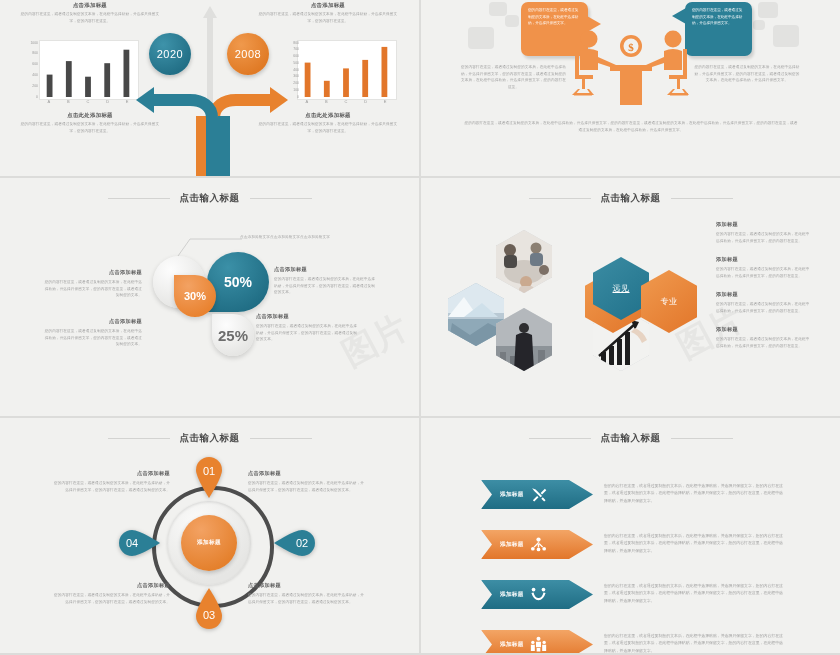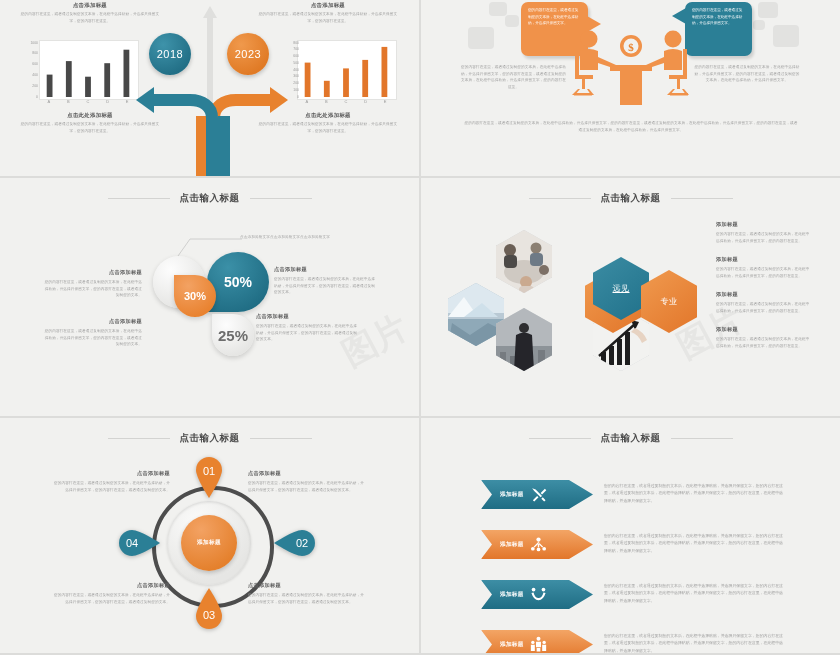--- a/index.html
+++ b/index.html
@@ -231,24 +231,24 @@
     </svg>
 
     <svg style="position:absolute;left:132px;top:76px;" width="160" height="100" viewBox="0 0 160 100">
       <path d="M70 40 C70 100 70 100 70 100 L70 100 L82 100 C82 100 82 58 82 42 C82 30 92 24 104 24 L140 24" fill="none" stroke="#e8822e" stroke-width="12" stroke-linecap="butt"></path>
       <path d="M92 40 C92 100 92 100 92 100 L80 100 C80 100 80 58 80 42 C80 30 70 24 58 24 L22 24" fill="none" stroke="#2b7f96" stroke-width="12" stroke-linecap="butt"></path>
       <path d="M22 11 L22 37 L4 24 Z" fill="#2b7f96"></path>
       <path d="M138 11 L138 37 L156 24 Z" fill="#e8822e"></path>
     </svg>
 
     <div class="circ teal" style="left:149px;top:33px;width:42px;height:42px;">
-      <span>2018</span>
+      <span>2020</span>
     </div>
     <div class="circ orng" style="left:227px;top:33px;width:42px;height:42px;">
-      <span>2023</span>
+      <span>2008</span>
     </div>
 
     <div class="cap" style="left:20px;top:2px;width:140px;">
       <div class="h">点击添加标题</div>
       <div class="micro" style="margin-top:2px;">您的内容打在这里，或者通过复制您的文本后，在此框中选择粘贴，并选择只保留文字，您的内容打在这里。</div>
     </div>
     <div class="cap" style="left:20px;top:112px;width:140px;">
       <div class="h">点击此处添加标题</div>
       <div class="micro" style="margin-top:2px;">您的内容打在这里，或者通过复制您的文本后，在此框中选择粘贴，并选择只保留文字，您的内容打在这里。</div>
     </div>

